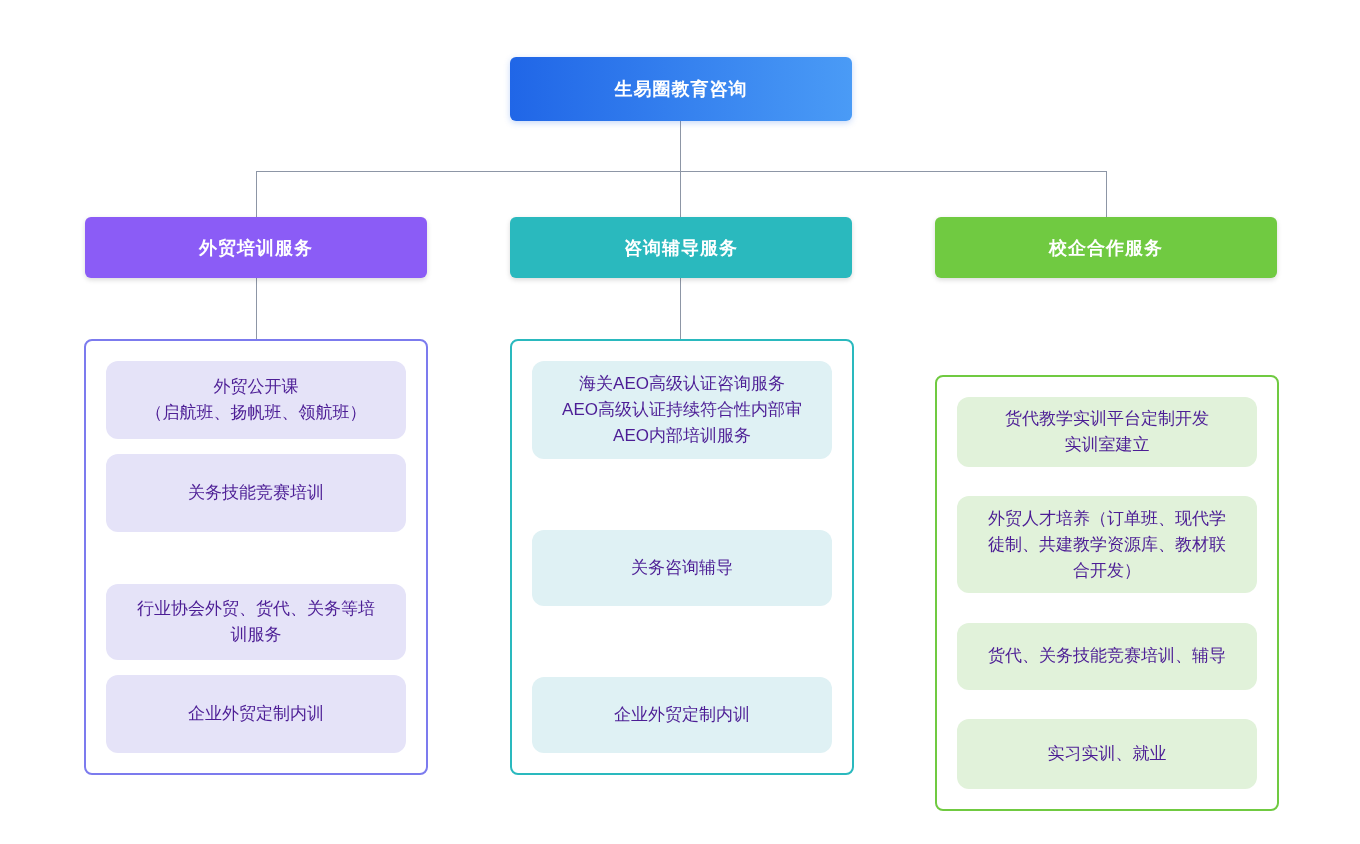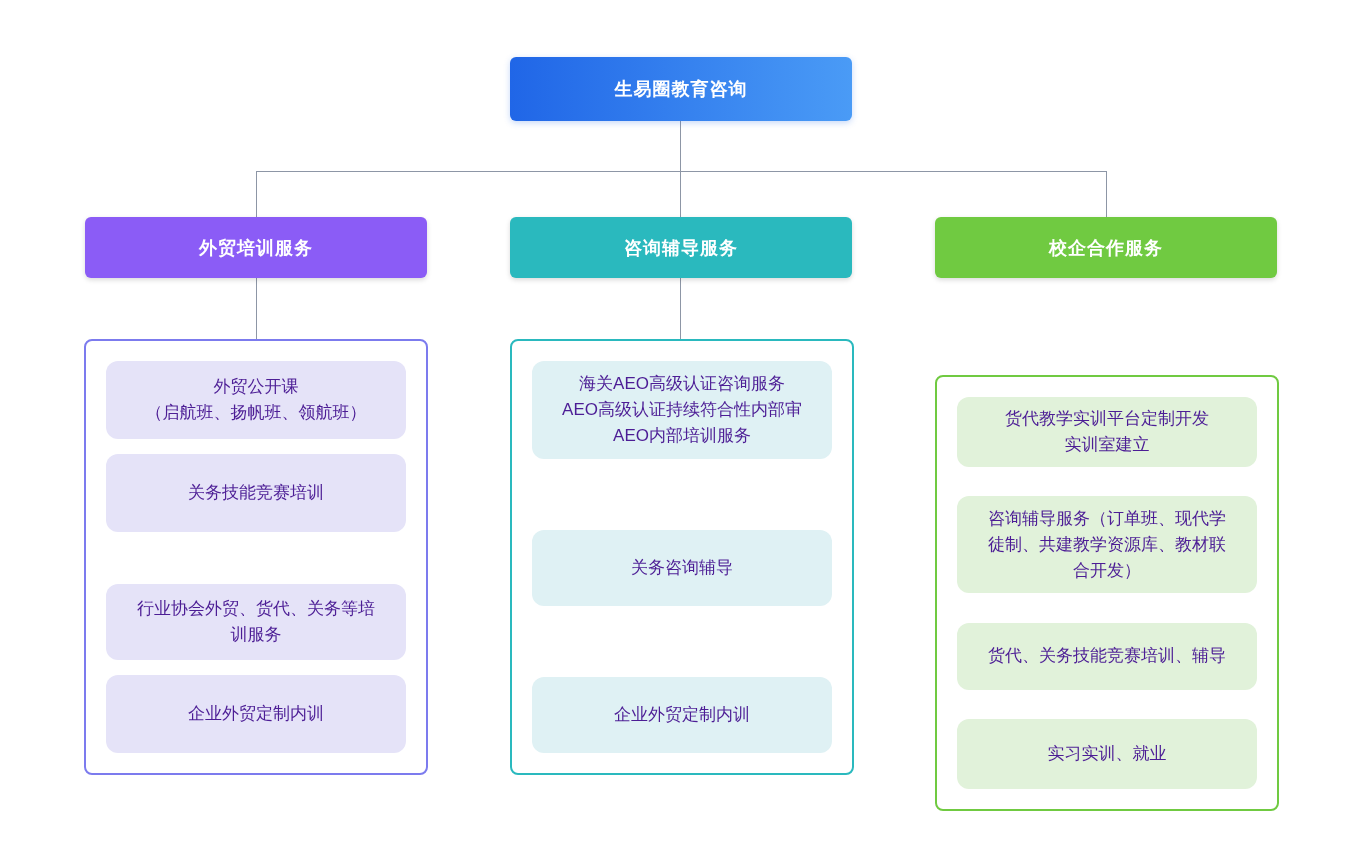--- a/index.html
+++ b/index.html
@@ -103,20 +103,20 @@
     <div class="cell p1-i0">海关AEO高级认证咨询服务
 AEO高级认证持续符合性内部审
 AEO内部培训服务</div>
     <div class="cell p1-i1">关务咨询辅导</div>
     <div class="cell p1-i2">企业外贸定制内训</div>
   </div>
 
   <div class="panel c2">
     <div class="cell p2-i0">货代教学实训平台定制开发
 实训室建立</div>
-    <div class="cell p2-i1">咨询辅导服务（订单班、现代学
+    <div class="cell p2-i1">外贸人才培养（订单班、现代学
 徒制、共建教学资源库、教材联
 合开发）</div>
     <div class="cell p2-i2">货代、关务技能竞赛培训、辅导</div>
     <div class="cell p2-i3">实习实训、就业</div>
   </div>
 
 </div>
 
 </body></html>

